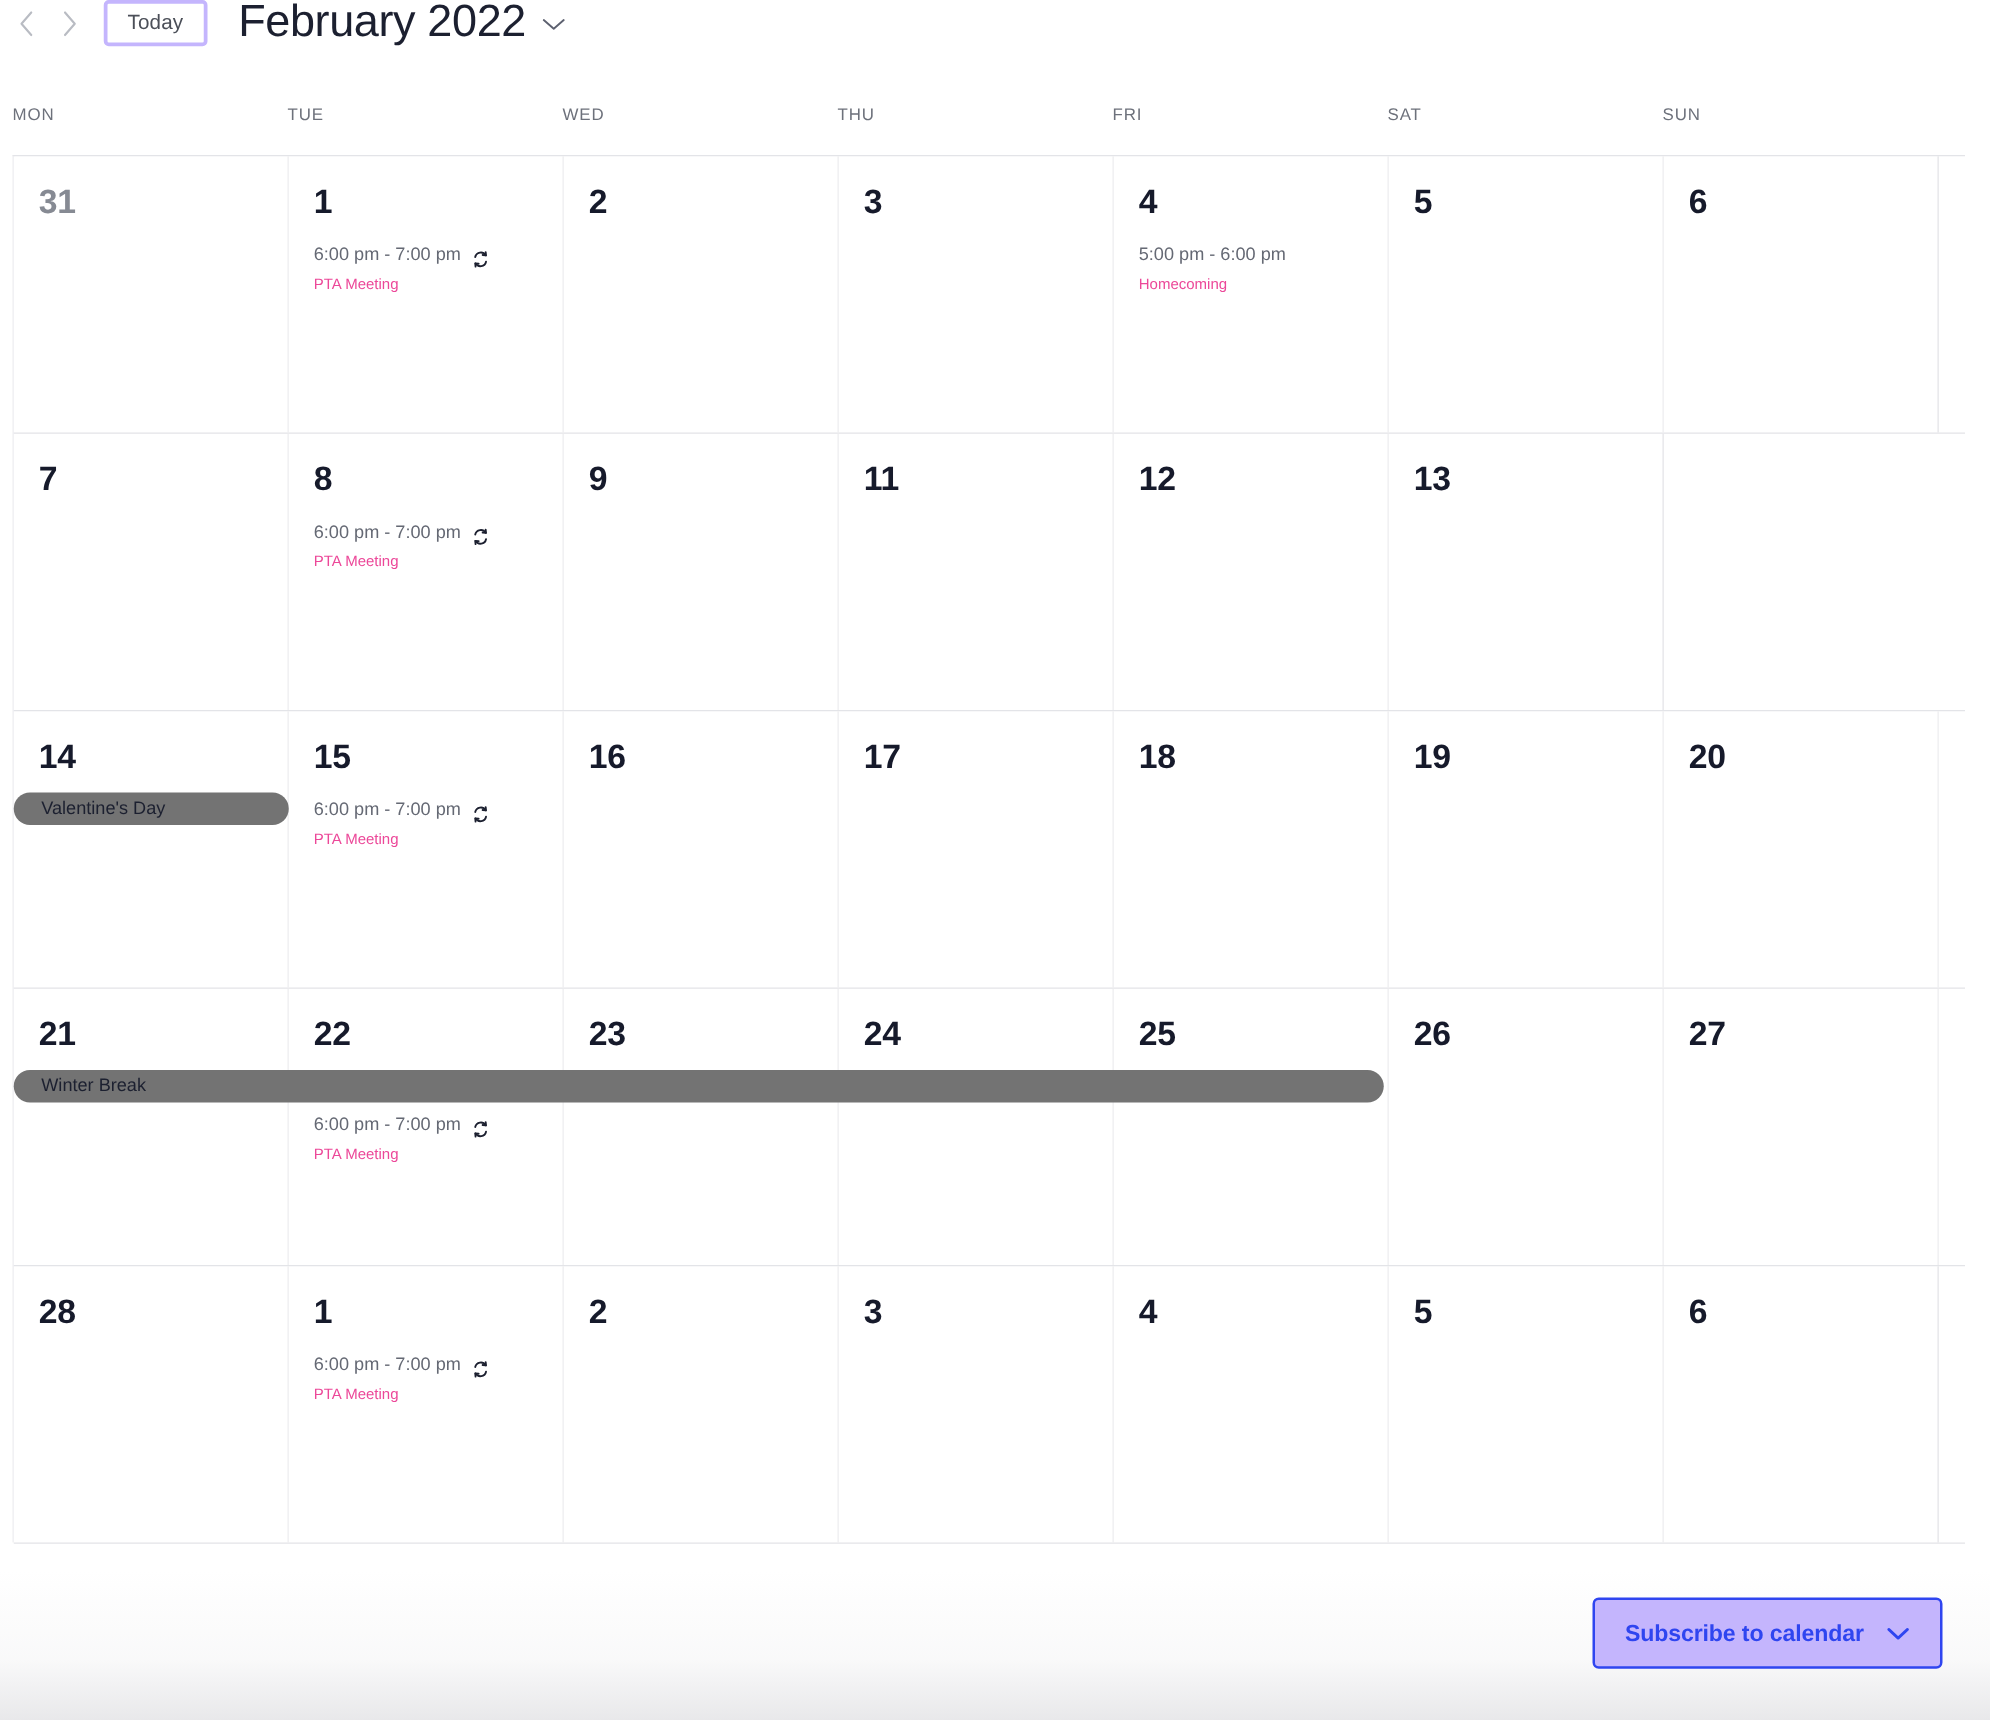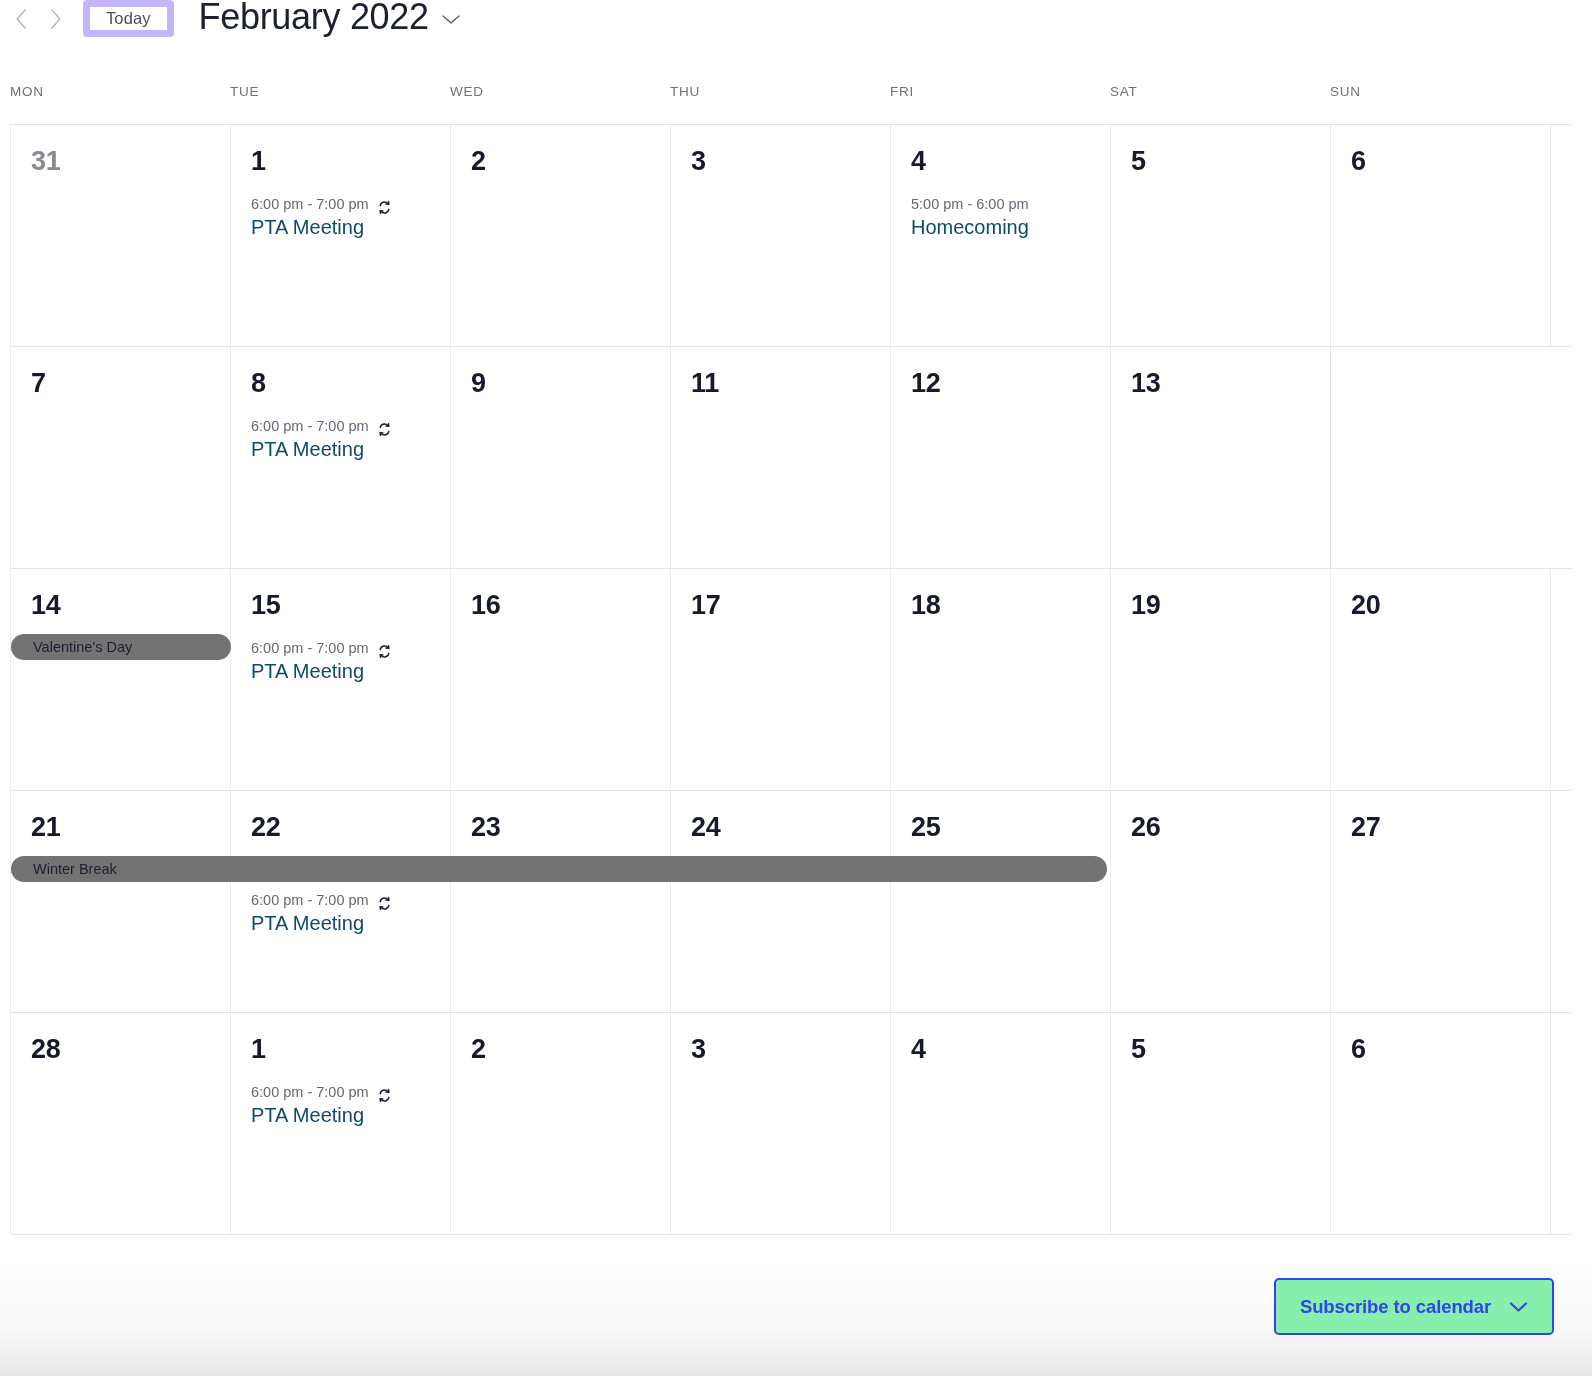--- a/index.html
+++ b/index.html
@@ -48,21 +48,21 @@
   }
   .nav-arrow svg { display: block; }
 
   .today-btn {
     margin-left: 11px;
     margin-top: 0px;
     height: 37px;
     min-width: 82px;
     padding: 0 16px;
     background: #ffffff;
-    border: 7px solid #c4b5fd;
+    border: 3px solid #c4b5fd;
     border-radius: 4px;
     color: #4b4f58;
     font-size: 16.5px;
     font-family: "Liberation Sans", sans-serif;
     display: flex;
     align-items: center;
     justify-content: center;
     cursor: pointer;
     letter-spacing: 0.1px;
   }
@@ -171,22 +171,22 @@
     align-items: flex-end;
     white-space: nowrap;
   }
   .evt-repeat {
     display: inline-flex;
     align-items: center;
     margin-left: 8px;
     margin-top: 1px;
   }
   .evt-title {
-    font-size: 20px;
-    color: #0c4a6e;
+    font-size: 12px;
+    color: #ec4899;
     line-height: 25px;
     white-space: nowrap;
     overflow: hidden;
     text-overflow: ellipsis;
   }
 
   
   .evt-spacer { height: 30px; }
 
   
@@ -220,21 +220,21 @@
   }
 
   .subscribe-btn {
     position: absolute;
     left: 1274px;
     top: 1278px;
     width: 280px;
     height: 57px;
     border: 2px solid #2f45f0;
     border-radius: 5px;
-    background: #86efac;
+    background: #c4b5fd;
     display: flex;
     align-items: center;
     justify-content: center;
     cursor: pointer;
     z-index: 10;
   }
   .subscribe-label {
     font-size: 18.5px;
     font-weight: bold;
     color: #2f45f0;

